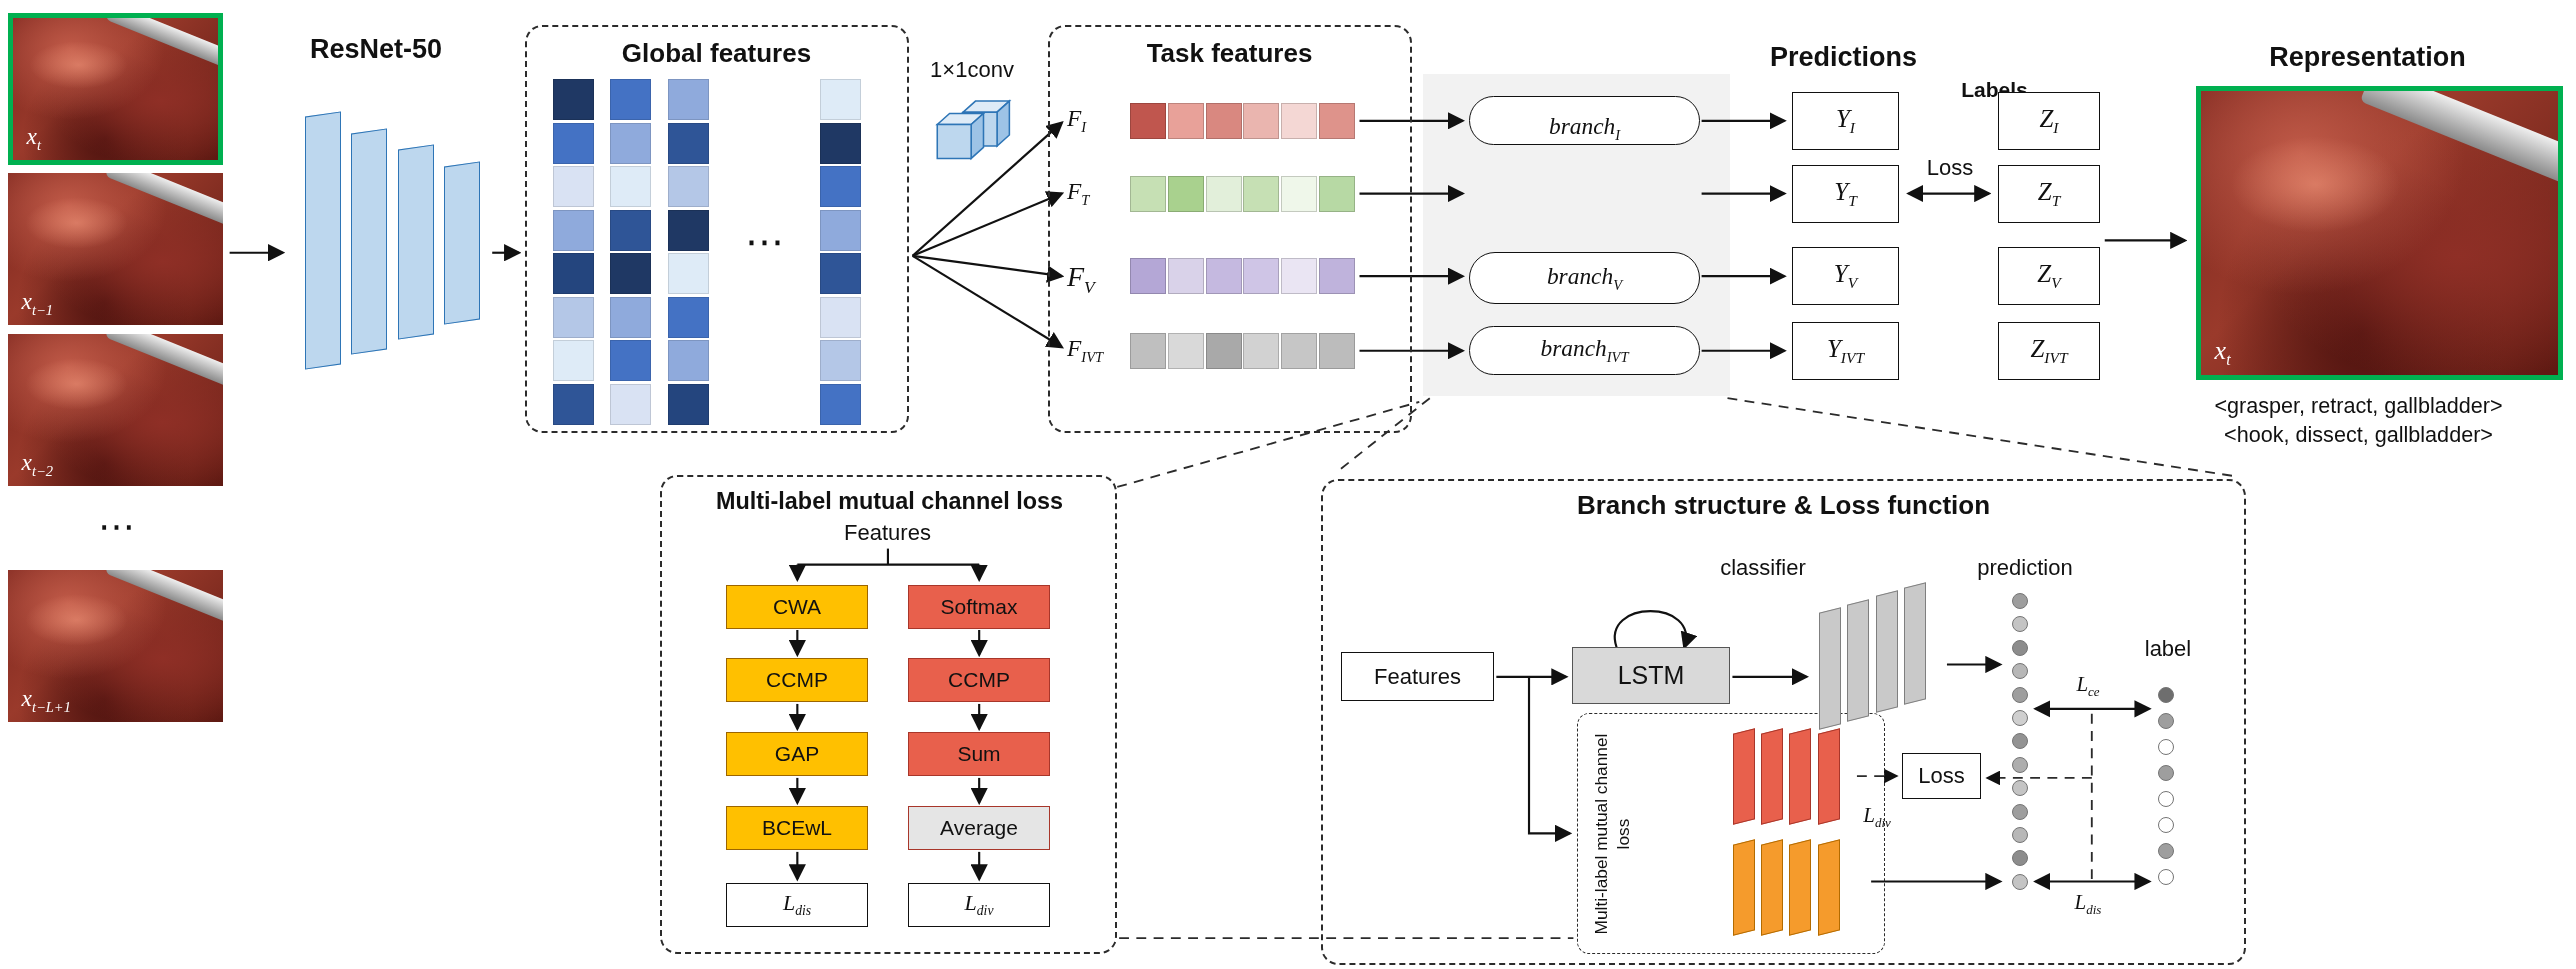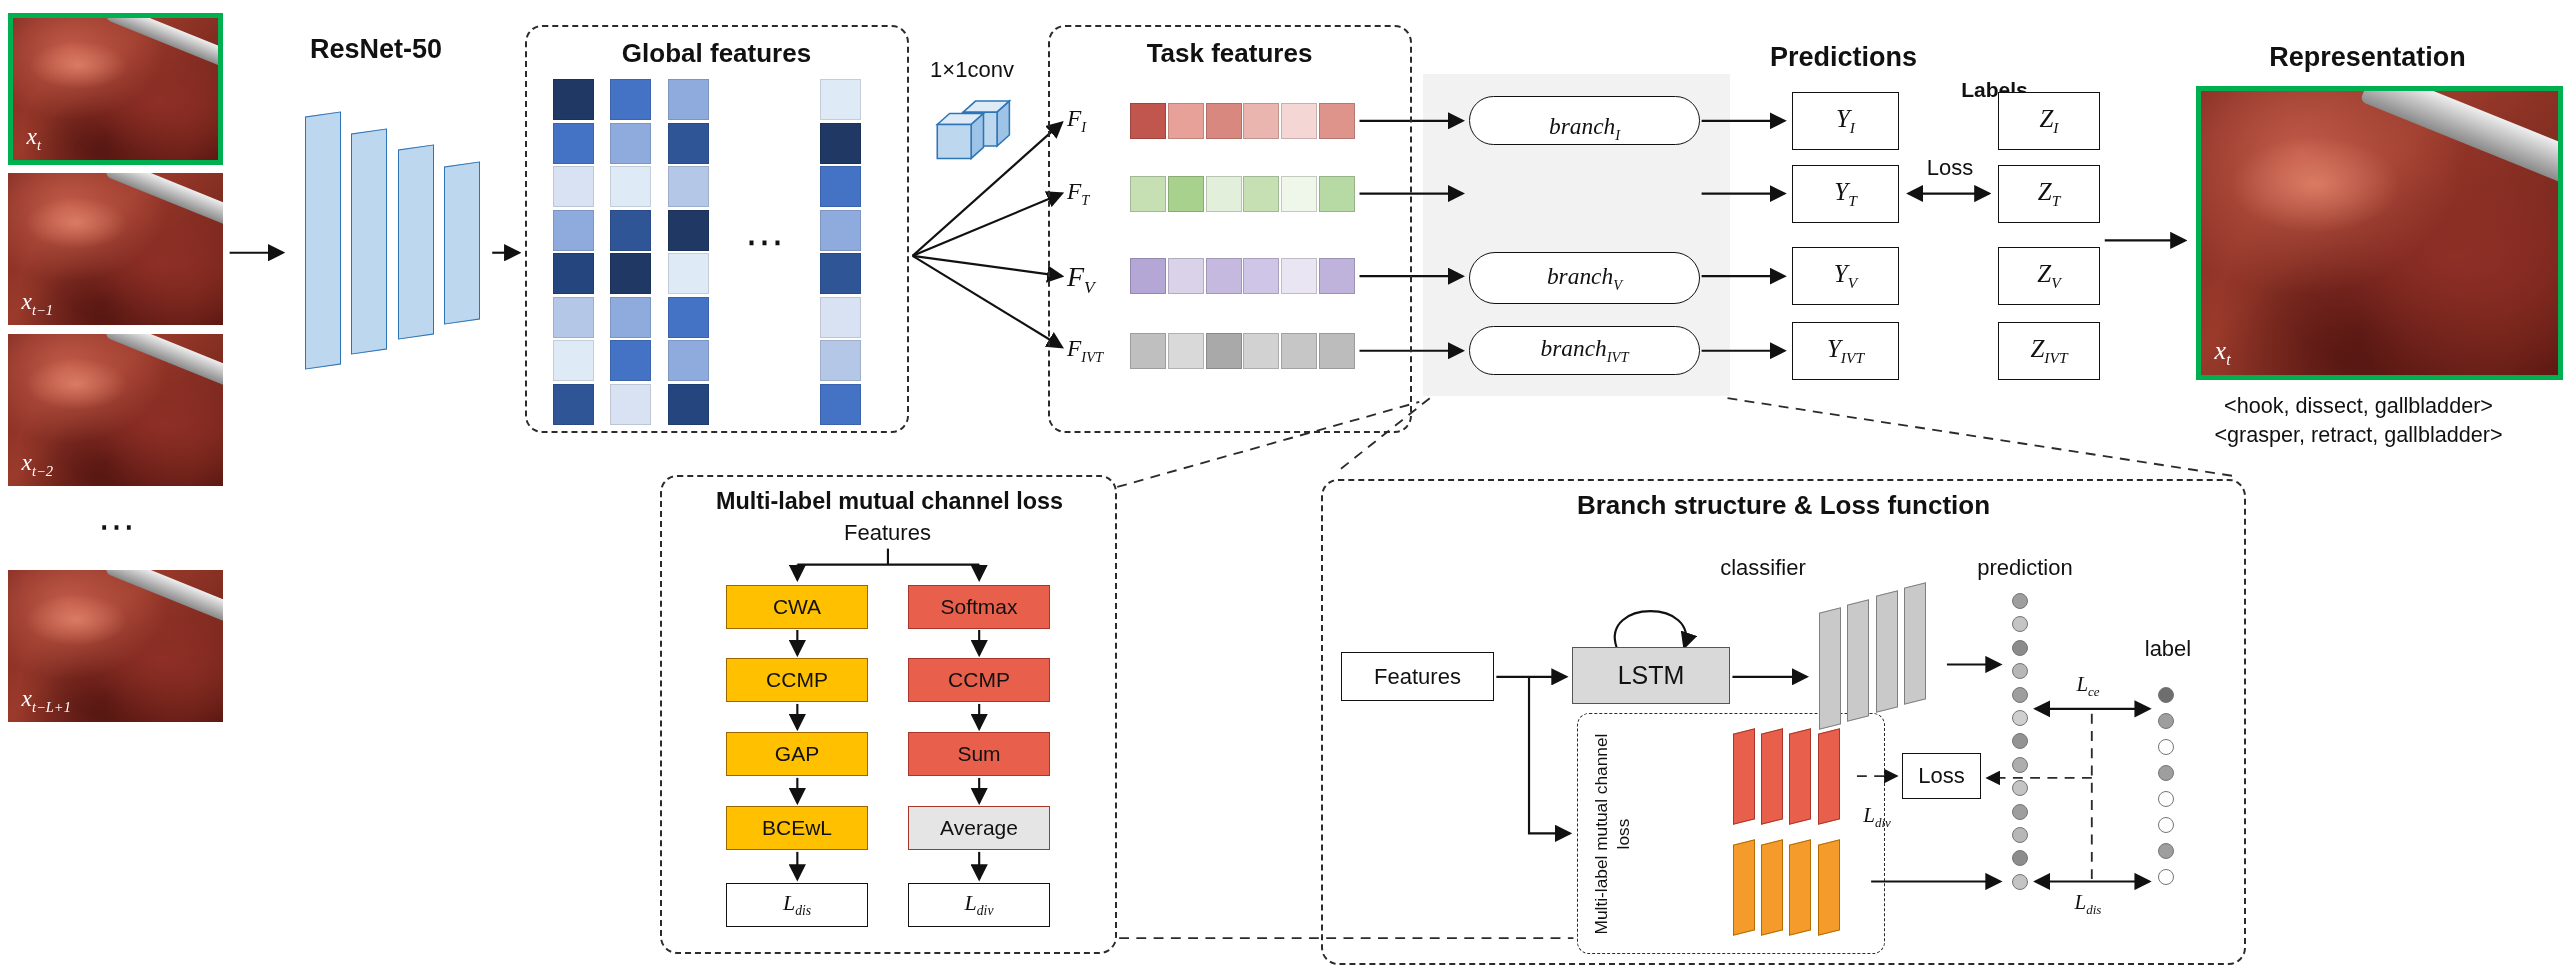--- a/index.html
+++ b/index.html
@@ -251,22 +251,22 @@
     </div>
   <div class="abs center wbox math" style="left:1998px;top:322px;width:102px;height:58px;font-size:25px;">
       <span><span>Z</span><sub>IVT</sub></span>
     </div>
 
   <div class="abs center title" style="left:2244px;top:41px;width:247px;height:33px;font-size:27px;">Representation</div>
   <div class="endo" style="left:2196px;top:86px;width:367px;height:294px;border:5px solid #00B050;">
     <span class="frame-label math" style="font-size:26px;"><span>x</span><sub>t</sub></span>
   </div>
   <div class="abs" style="left:2141px;top:392px;width:435px;text-align:center;font-size:21.6px;line-height:1.32;">
+    <div>&lt;grasper, retract, gallbladder&gt;</div>
     <div>&lt;hook, dissect, gallbladder&gt;</div>
-    <div>&lt;grasper, retract, gallbladder&gt;</div>
   </div>
 
   <div class="abs dashedbox" style="left:660px;top:475px;width:457px;height:479px;"></div>
   <div class="abs center title" style="left:670px;top:486px;width:439px;height:31px;font-size:23.4px;">Multi-label mutual channel loss</div>
   <div class="abs center" style="left:826px;top:518px;width:123px;height:30px;font-size:22px;">Features</div>
 
   <div class="abs flow amber" style="left: 726px; top: 585px; width: 142px; height: 44px; background: rgb(255, 192, 0); border-color: rgb(156, 101, 0);">CWA</div>
   <div class="abs flow amber" style="left: 726px; top: 658px; width: 142px; height: 44px; background: rgb(255, 192, 0); border-color: rgb(156, 101, 0);">CCMP</div>
   <div class="abs flow amber" style="left: 726px; top: 732px; width: 142px; height: 44px; background: rgb(255, 192, 0); border-color: rgb(156, 101, 0);">GAP</div>
   <div class="abs flow amber" style="left: 726px; top: 806px; width: 142px; height: 44px; background: rgb(255, 192, 0); border-color: rgb(156, 101, 0);">BCEwL</div>

